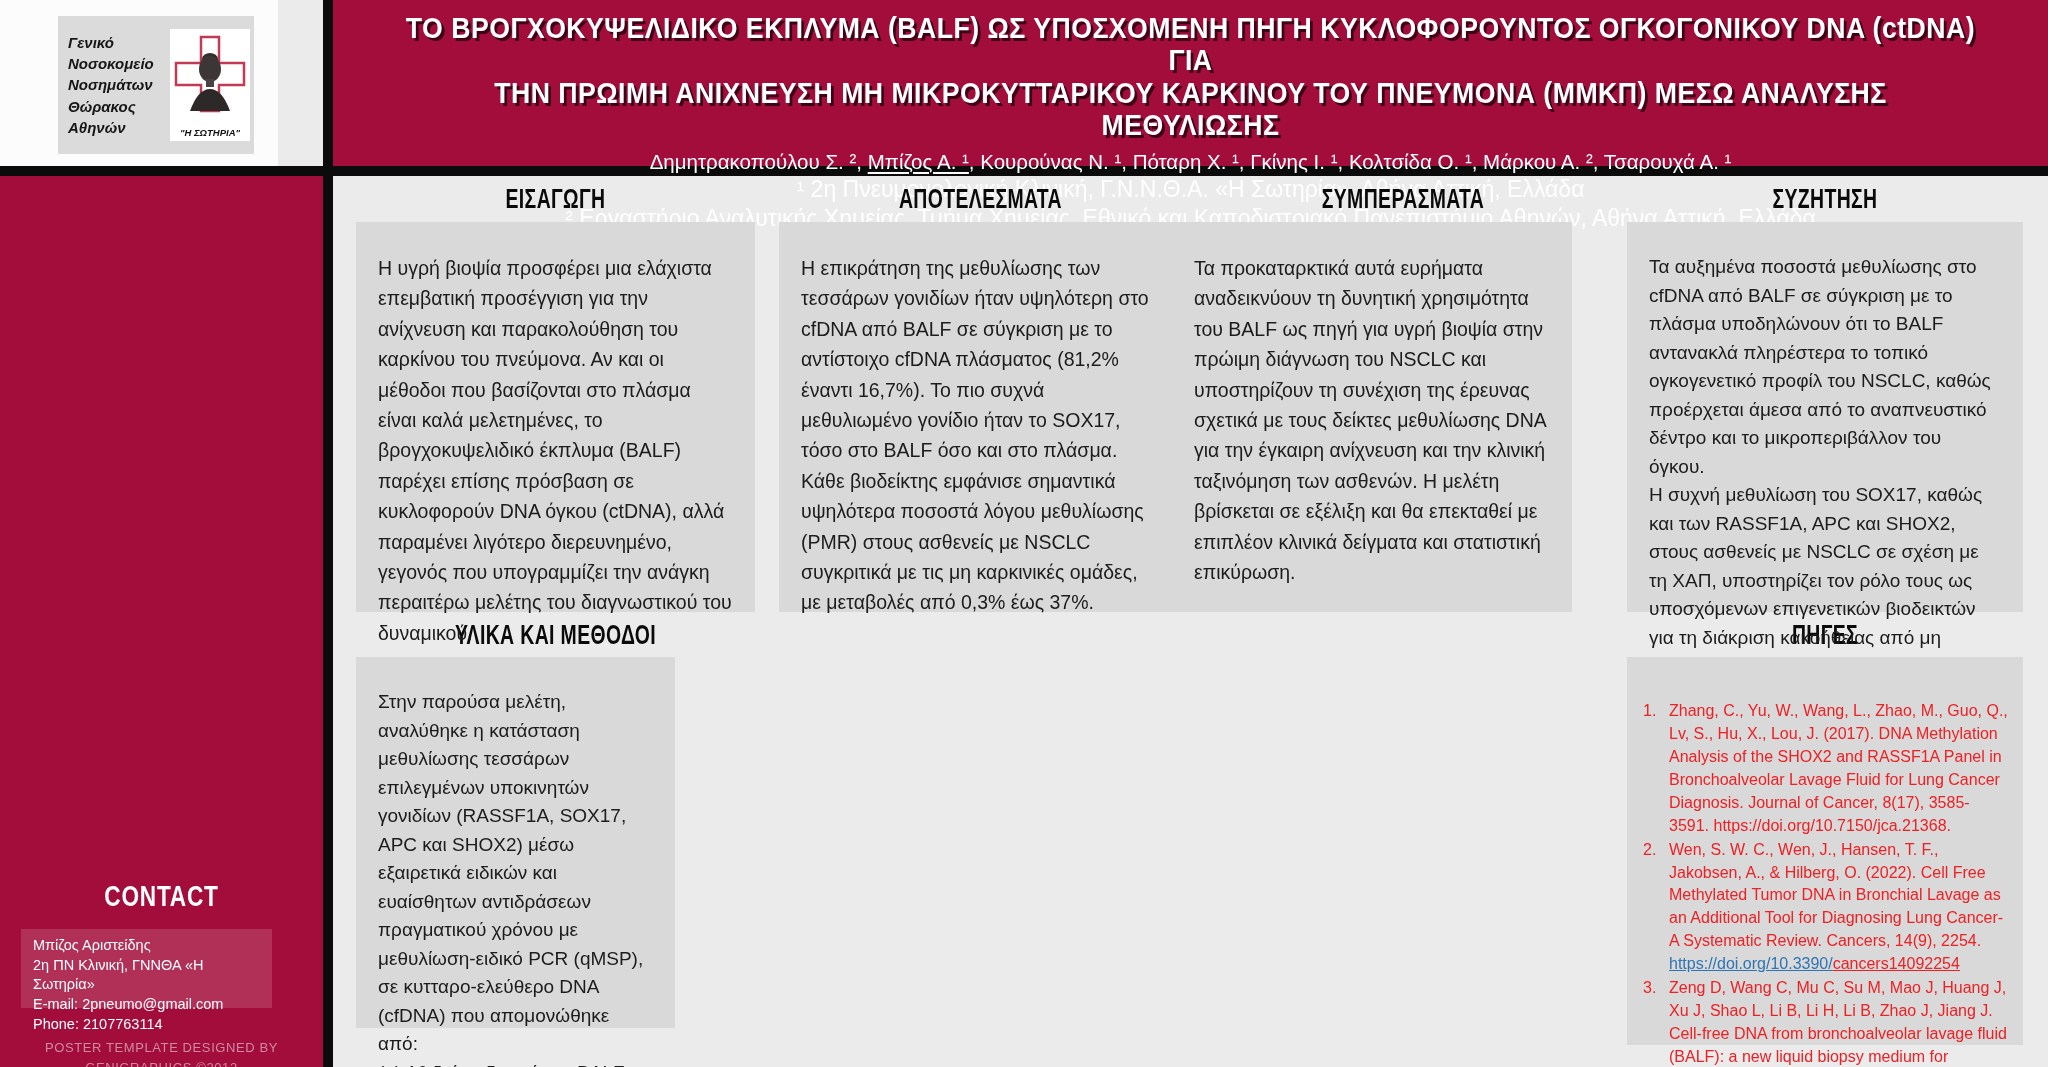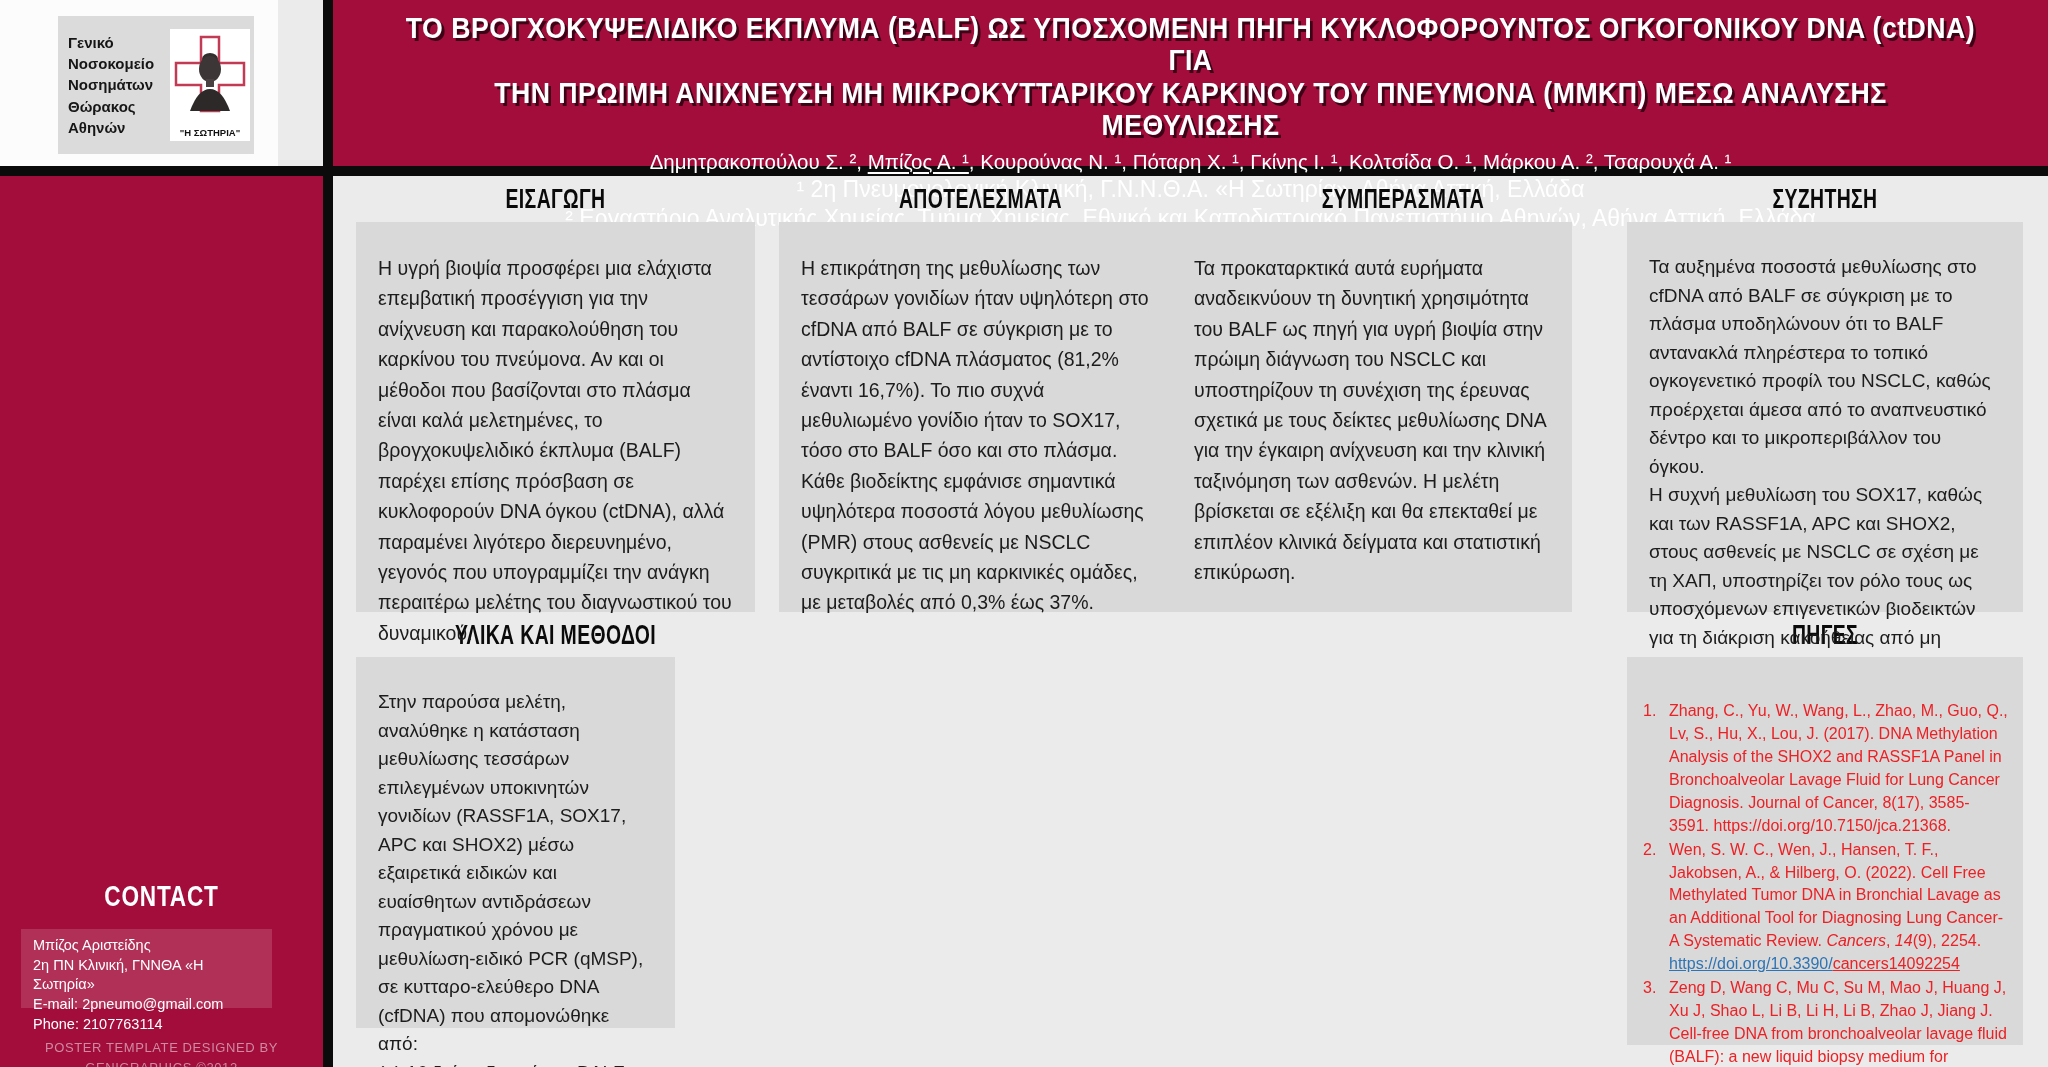--- a/index.html
+++ b/index.html
@@ -18,21 +18,21 @@
   .poster {
     position:relative; width:2048px; height:1067px;
     background:var(--page-gray); overflow:hidden;
   }
 
   
   .hline { position:absolute; left:0; top:166px; width:2048px; height:10px; background:var(--line-black); }
   .vline { position:absolute; left:323px; top:0; width:10px; height:1067px; background:var(--line-black); }
 
   
-  .sidebar-top { position:absolute; left:0; top:0; width:278px; height:166px; background:#FCFCFC; }
+  .sidebar-top { position:absolute; left:0; top:0; width:278px; height:166px; background:#FCFCFC;font-style:italic; }
   .sidebar-body { position:absolute; left:0; top:176px; width:323px; height:891px; background:var(--crimson); }
 
   .logo-box {
     position:absolute; left:58px; top:16px; width:196px; height:138px;
     background:var(--logo-gray); display:flex; align-items:center; padding:6px 4px 6px 10px;
   }
   .logo-text {
     font-weight:bold; font-size:15px; line-height:1.42; color:#161616;
     white-space:pre-line; flex:1;
   }
@@ -92,21 +92,21 @@
   .b-conclusions { left:1172px; top:222px; width:400px; height:390px; }
   .b-discussion  { left:1627px; top:222px; width:396px; height:390px; font-size:19px; line-height:1.5; }
   .b-methods     { left:356px; top:657px; width:319px; height:371px; font-size:19px; line-height:1.5; }
   .b-sources     { left:1627px; top:657px; width:396px; height:388px; padding:13px 14px 13px 10px; }
 
   
   .ref-list { list-style:none; }
   .ref-item { display:flex; color:var(--ref-red); font-size:16px; line-height:1.43; margin-bottom:1px; }
   .ref-num  { width:32px; flex:none; text-align:left; padding-left:6px; }
   .ref-text { flex:1; }
-  .ref-text .italic { font-style:italic; }
+  .ref-text .italic { }
   .ref-text .link-blue { color:var(--link-blue); text-decoration:underline; cursor:pointer; }
   .ref-text .link-red  { color:var(--ref-red); text-decoration:underline; cursor:pointer; }
 </style>
 </head>
 <body>
 
 <div class="poster">
 
   <div class="sidebar-top">
     <div class="logo-box">

